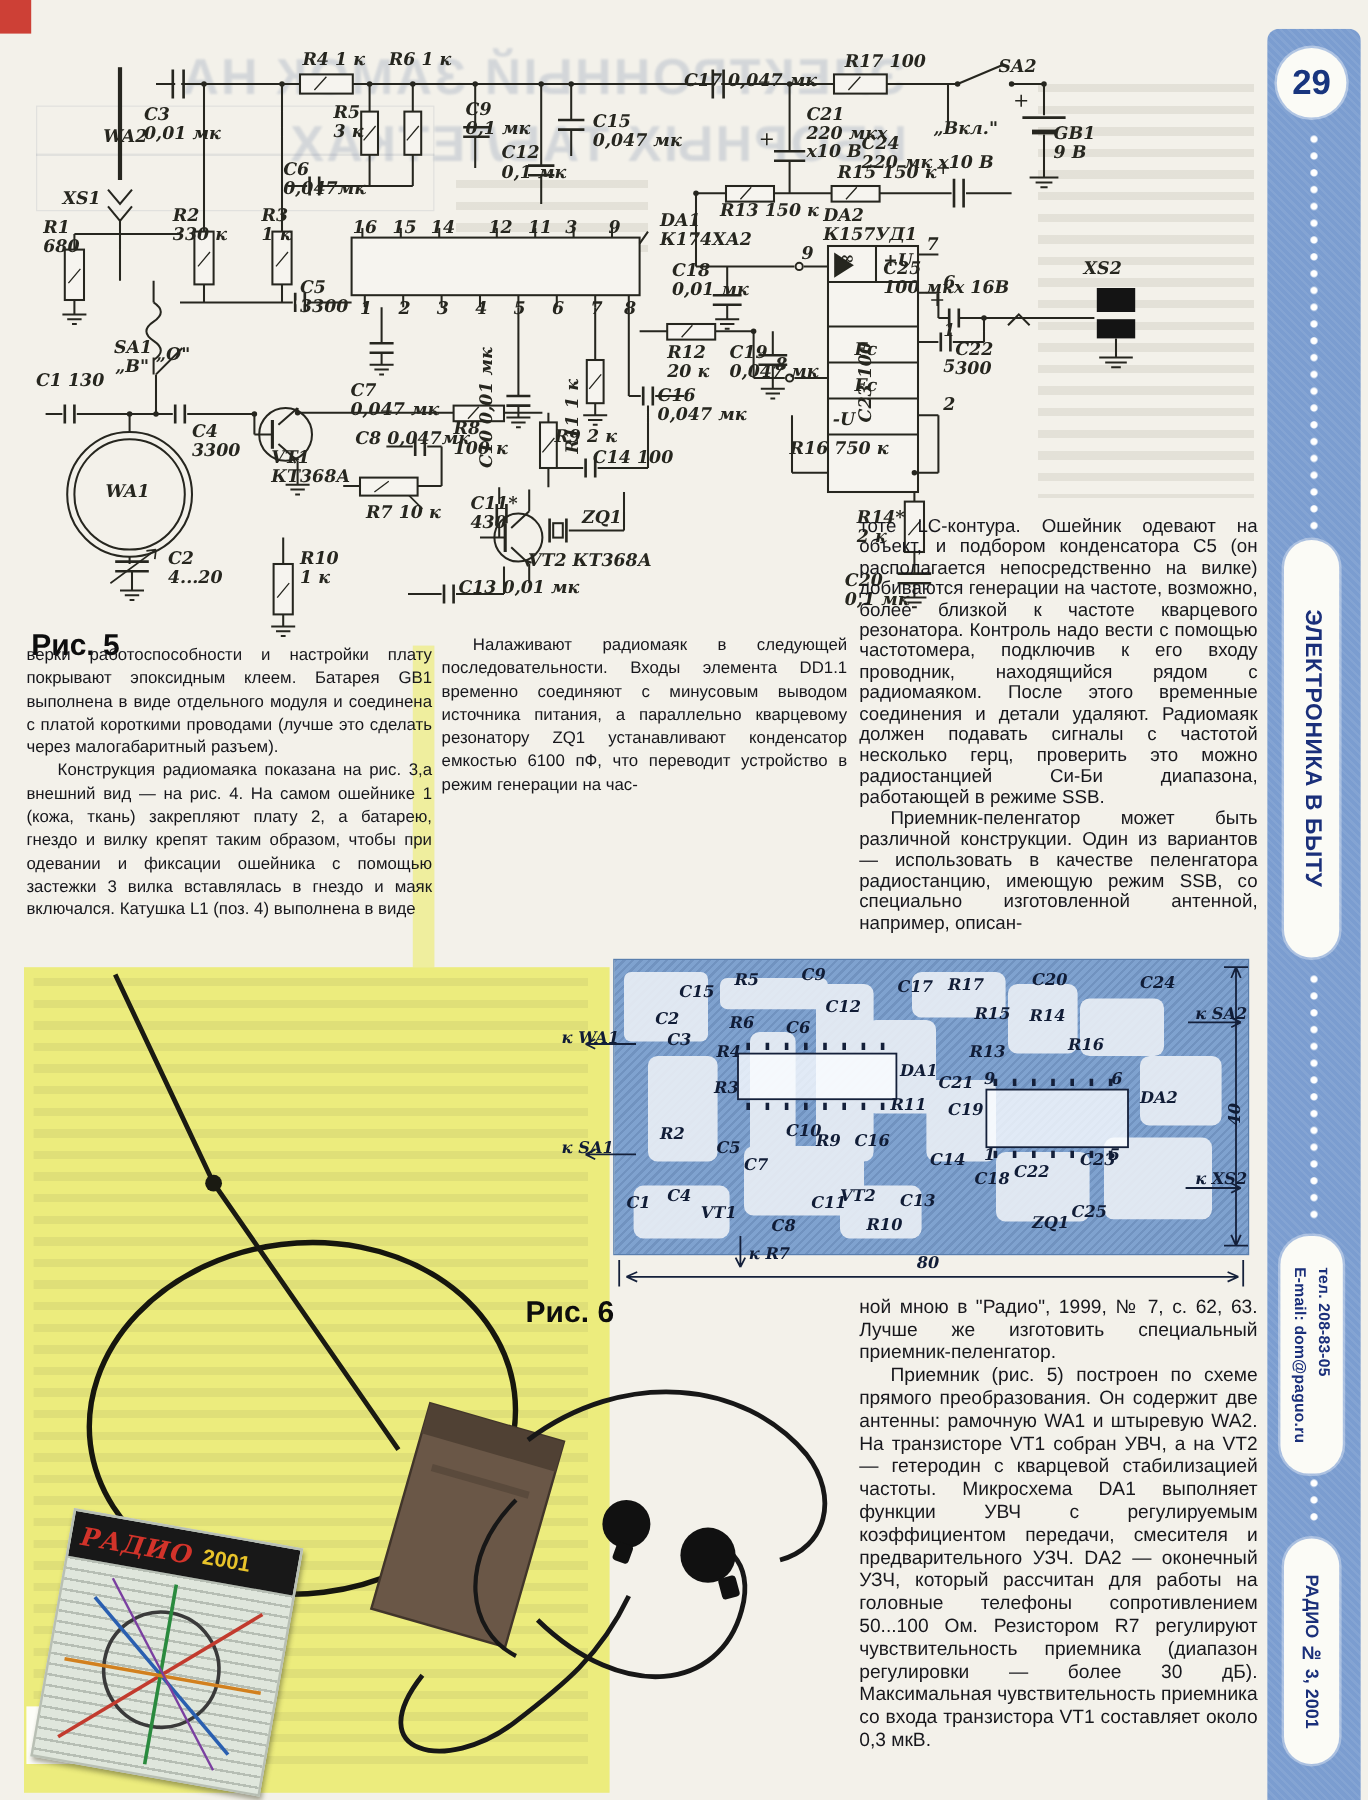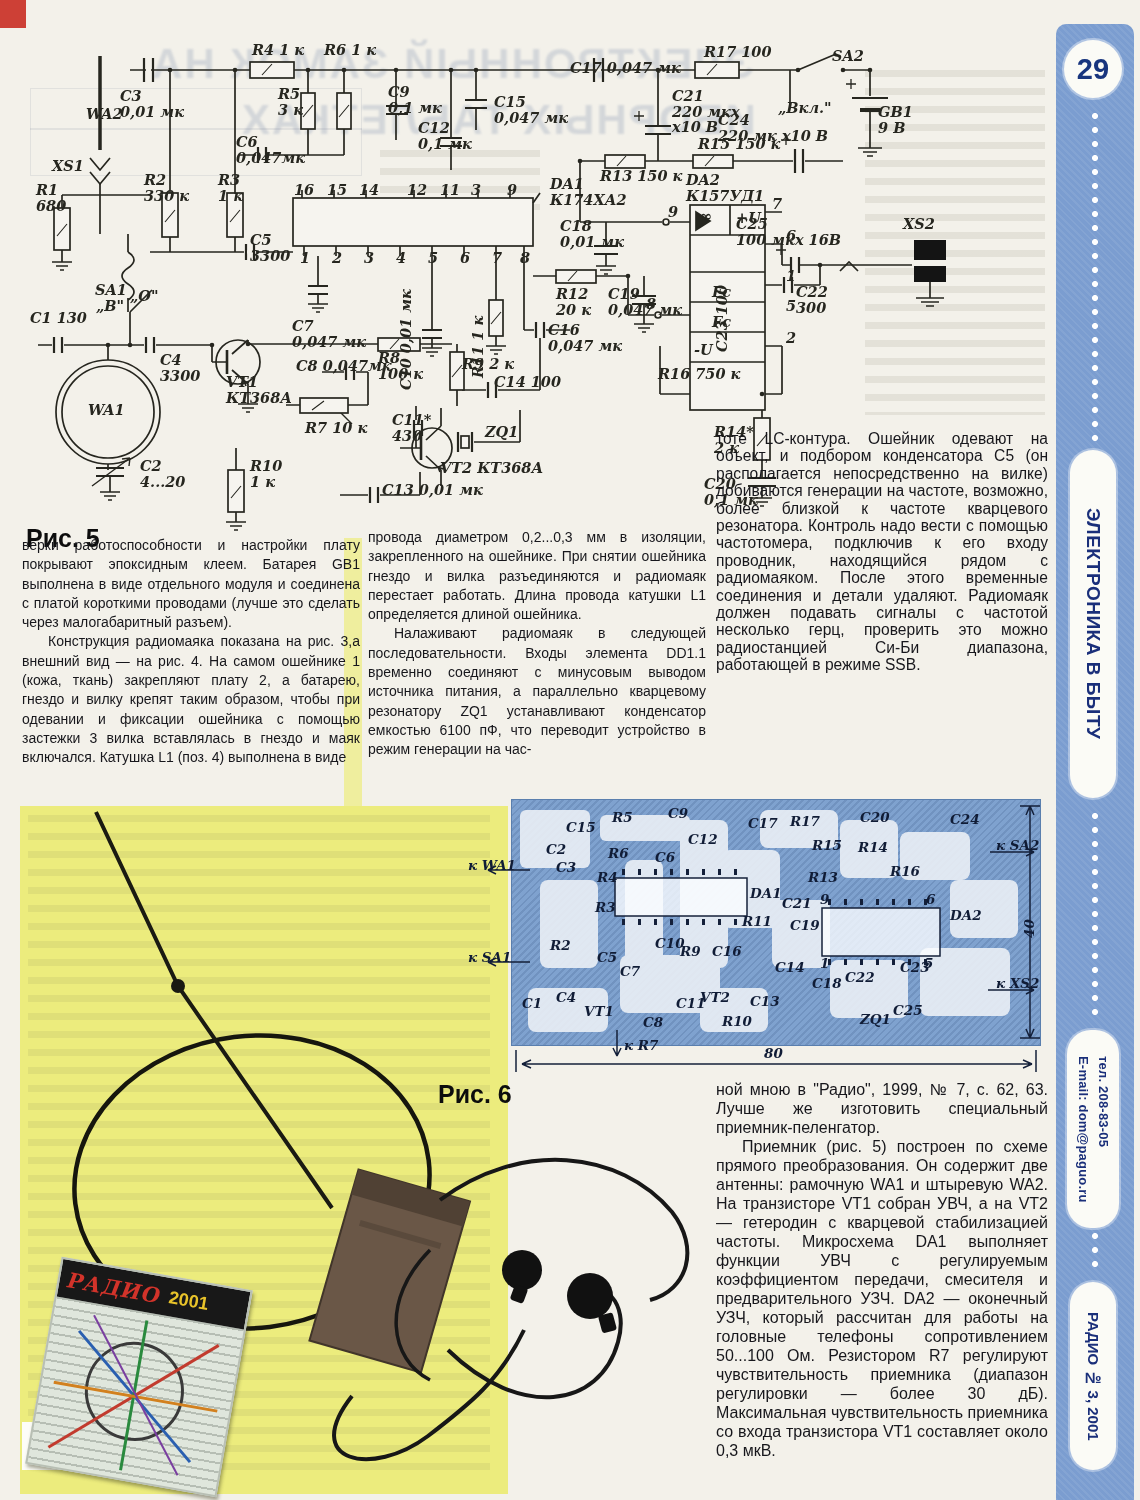--- a/index.html
+++ b/index.html
@@ -451,25 +451,25 @@
         <path d="M40,12L150,155" stroke="#7a3fa0" stroke-width="2" fill="none"></path>
       </svg>
     </div>
   </div>
 
   <div class="col col-left">
       <p>верки работоспособности и настройки плату покрывают эпоксидным клеем. Батарея GB1 выполнена в виде отдельного модуля и соединена с платой короткими проводами (лучше это сделать через малогабаритный разъем).</p>
       <p class="ind">Конструкция радиомаяка показана на рис. 3,а внешний вид — на рис. 4. На самом ошейнике 1 (кожа, ткань) закрепляют плату 2, а батарею, гнездо и вилку крепят таким образом, чтобы при одевании и фиксации ошейника с помощью застежки 3 вилка вставлялась в гнездо и маяк включался. Катушка L1 (поз. 4) выполнена в виде</p>
     </div>
   <div class="col col-mid">
-      <p>провода диаметром 0,2...0,3 мм в изоляции, закрепленного на ошейнике. При снятии ошейника гнездо и вилка разъединяются и радиомаяк перестает работать. Длина провода катушки L1 определяется длиной ошейника.</p>
       <p class="ind">Налаживают радиомаяк в следующей последовательности. Входы элемента DD1.1 временно соединяют с минусовым выводом источника питания, а параллельно кварцевому резонатору ZQ1 устанавливают конденсатор емкостью 6100 пФ, что переводит устройство в режим генерации на час-</p>
     </div>
   <div class="col col-right">
       <p>тоте LC-контура. Ошейник одевают на объект, и подбором конденсатора C5 (он располагается непосредственно на вилке) добиваются генерации на частоте, возможно, более близкой к частоте кварцевого резонатора. Контроль надо вести с помощью частотомера, подключив к его входу проводник, находящийся рядом с радиомаяком. После этого временные соединения и детали удаляют. Радиомаяк должен подавать сигналы с частотой несколько герц, проверить это можно радиостанцией Си-Би диапазона, работающей в режиме SSB.</p>
+      <p class="ind">Приемник-пеленгатор может быть различной конструкции. Один из вариантов — использовать в качестве пеленгатора радиостанцию, имеющую режим SSB, со специально изготовленной антенной, например, описан-</p>
     </div>
   <div class="col col-br">
       <p>ной мною в "Радио", 1999, № 7, с. 62, 63. Лучше же изготовить специальный приемник-пеленгатор.</p>
       <p class="ind">Приемник (рис. 5) построен по схеме прямого преобразования. Он содержит две антенны: рамочную WA1 и штыревую WA2. На транзисторе VT1 собран УВЧ, а на VT2 — гетеродин с кварцевой стабилизацией частоты. Микросхема DA1 выполняет функции УВЧ с регулируемым коэффициентом передачи, смесителя и предварительного УЗЧ. DA2 — оконечный УЗЧ, который рассчитан для работы на головные телефоны сопротивлением 50...100 Ом. Резистором R7 регулируют чувствительность приемника (диапазон регулировки — более 30 дБ). Максимальная чувствительность приемника со входа транзистора VT1 составляет около 0,3 мкВ.</p>
     </div>
 
   <div class="side"></div>
   <div class="pagenum">
       <span>29</span>
     </div>

